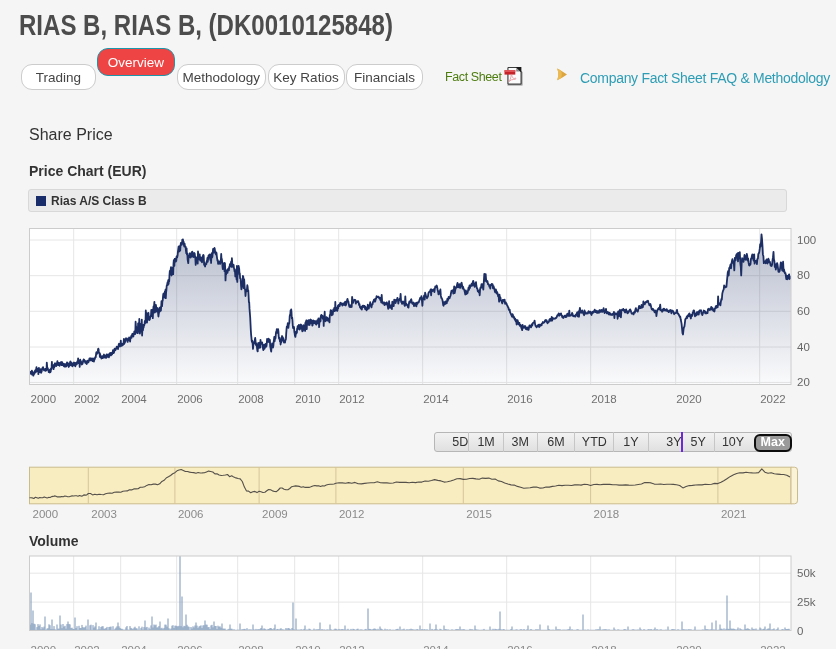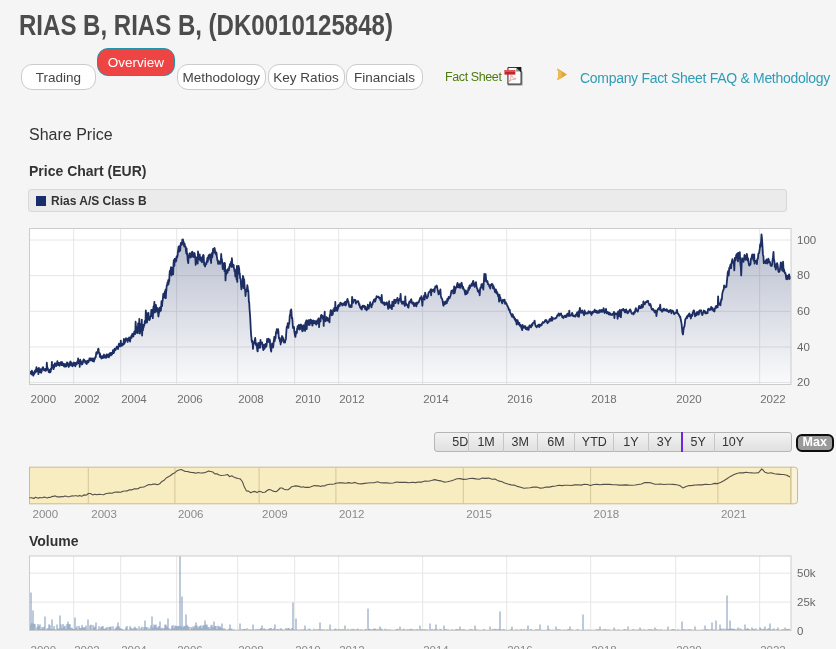--- a/index.html
+++ b/index.html
@@ -18,21 +18,21 @@
 #legend{position:absolute;left:28px;top:189px;width:759px;height:23px;background:#ebebeb;
  border:1px solid #d8d8d8;border-radius:3px;box-sizing:border-box;text-align:right;}
 #legend .sq{position:absolute;left:7px;top:6px;width:10px;height:10px;background:#1a2d6b;}
 #legend .lt{position:absolute;left:22px;top:4px;font-size:12px;font-weight:bold;color:#333;}
 #btnbar{position:absolute;left:434px;top:432px;width:358px;height:20px;background:linear-gradient(#f2f2f2,#e0e0e0);
  border:1px solid #b6b6b6;border-radius:3px;box-sizing:border-box;}
 .rb{position:absolute;top:432px;height:20px;line-height:20px;text-align:center;font-size:12.5px;
  color:#333;box-sizing:border-box;}
 #maxbtn{position:absolute;left:753.5px;top:433.5px;width:38.5px;height:18px;background:#9a9a9a;
  border:2.5px solid #0d0d0d;border-radius:6px;box-sizing:border-box;color:#fff;font-weight:bold;
- font-size:12.5px;text-align:center;line-height:13px;margin-left:42px;}
+ font-size:12.5px;text-align:center;line-height:13px;}
 #chart{position:absolute;left:0;top:0;}
 #volhead{position:absolute;left:29px;top:533px;font-size:14px;font-weight:bold;color:#333;}
 </style></head><body>
 <div id="page">
 <svg id="chart" width="836" height="649" viewBox="0 0 836 649">
 <defs>
  <linearGradient id="areafill" x1="0" y1="228.5" x2="0" y2="384.5" gradientUnits="userSpaceOnUse">
   <stop offset="0" stop-color="rgb(28,46,99)" stop-opacity="0.33"></stop>
   <stop offset="1" stop-color="rgb(28,46,99)" stop-opacity="0.02"></stop>
  </linearGradient>
@@ -937,17 +937,17 @@
       <span class="sq"></span>
       <span class="lt">Rias A/S Class B</span>
     </div>
 <div id="btnbar"></div>
 <div class="rb" style="left:434px;width:34.19999999999999px;text-align:right;">5D</div>
     <div class="rb" style="left:468.2px;width:34.80000000000001px;border-left:1px solid #c6c6c6;">1M</div>
     <div class="rb" style="left:503px;width:33.5px;border-left:1px solid #c6c6c6;">3M</div>
     <div class="rb" style="left:536.5px;width:37.799999999999955px;border-left:1px solid #c6c6c6;">6M</div>
     <div class="rb" style="left:574.3px;width:39.10000000000002px;border-left:1px solid #c6c6c6;">YTD</div>
     <div class="rb" style="left:613.4px;width:34.10000000000002px;border-left:1px solid #c6c6c6;">1Y</div>
-    <div class="rb" style="left:647.5px;width:33.0px;border-left:1px solid #c6c6c6;">3Y</div>
+    <div class="rb" style="left:647.5px;width:52px;border-left:1px solid #c6c6c6;">3Y</div>
     <div class="rb" style="left:680.5px;width:33.5px;border-left:2px solid #6d28d9;">5Y</div>
     <div class="rb" style="left:714px;width:37px;border-left:1px solid #c6c6c6;">10Y</div>
 <div id="maxbtn">Max</div>
 <div id="volhead">Volume</div>
 </div>
 </body></html>

